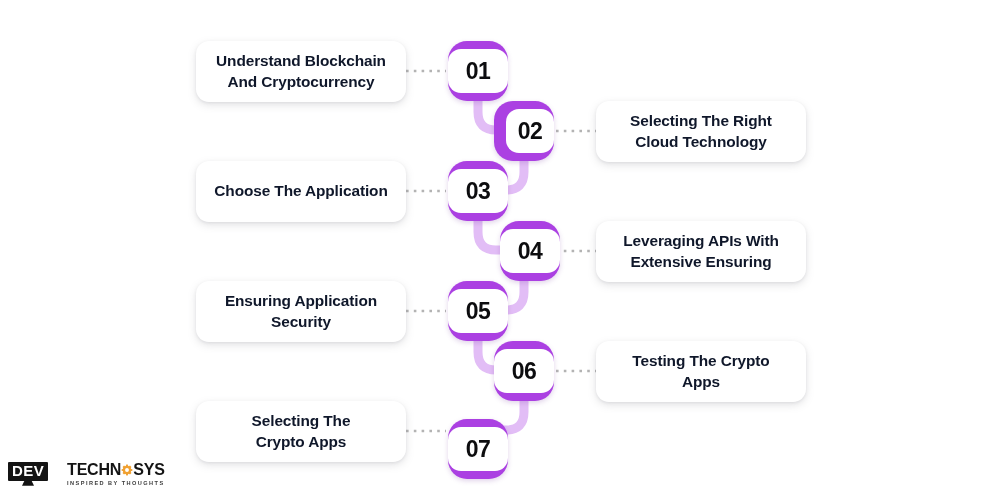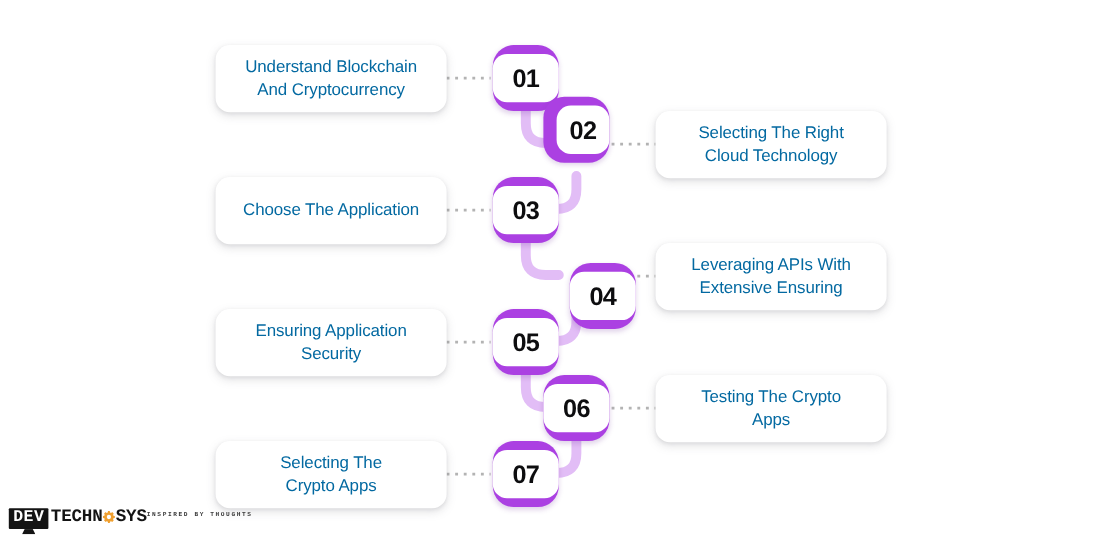--- a/index.html
+++ b/index.html
@@ -42,22 +42,22 @@
                 0 1px 3px rgba(120, 120, 130, 0.13);
     display: flex;
     align-items: center;
     justify-content: center;
     text-align: center;
     box-sizing: border-box;
     padding: 6px 16px;
   }
   .card-text {
     font-size: 15.4px;
-    font-weight: 400;
-    color: #0369a1;
+    font-weight: 700;
+    color: #0f172a;
     line-height: 1.36;
     letter-spacing: -0.1px;
     text-align: center;
   }
 
   
   .node {
     position: absolute;
     width: 60px;
     height: 60px;
@@ -87,21 +87,20 @@
   }
 
   
   #logo {
     position: absolute;
     left: 8px;
     top: 462px;
     height: 30px;
     display: flex;
     align-items: flex-start;
-    font-family: Liberation Mono, monospace;
   }
   .logo-dev {
     background: #141414;
     color: #ffffff;
     font-size: 15px;
     font-weight: 700;
     letter-spacing: 0.4px;
     padding: 1px 4px 2px 4px;
     line-height: 1.05;
     border-radius: 1px;
@@ -113,21 +112,23 @@
     left: 50%;
     transform: translateX(-50%);
     bottom: -5px;
     width: 12px;
     height: 5px;
     background: #141414;
     clip-path: polygon(0 100%, 20% 0, 80% 0, 100% 100%);
   }
   .logo-right {
     display: flex;
-    margin-left: 2px;
+    flex-direction: column;
+    margin-left: 19px;
+    align-items: center;
   }
   .logo-word {
     display: flex;
     align-items: center;
     font-size: 16px;
     font-weight: 700;
     color: #141414;
     letter-spacing: -0.2px;
     line-height: 1;
   }
@@ -218,51 +219,51 @@
       <span>Crypto Apps</span>
     </div>
   </div>
 
   <div class="node" style="left:448px; top:41px;">
     <div class="node-inner">
       <span class="node-label">01</span>
     </div>
   </div>
 
-  <div class="node" style="left:494px; top:88px;padding-left:12px;">
+  <div class="node" style="left:494px; top:101px;padding-left:12px;">
     <div class="node-inner">
       <span class="node-label">02</span>
     </div>
   </div>
 
   <div class="node" style="left:448px; top:161px;">
     <div class="node-inner">
       <span class="node-label">03</span>
     </div>
   </div>
 
-  <div class="node" style="left:518px; top:221px;margin-top:18px;">
+  <div class="node" style="left:500px; top:221px;">
     <div class="node-inner">
       <span class="node-label">04</span>
     </div>
   </div>
 
   <div class="node" style="left:448px; top:281px;">
     <div class="node-inner">
       <span class="node-label">05</span>
     </div>
   </div>
 
   <div class="node" style="left:494px; top:341px;">
     <div class="node-inner">
       <span class="node-label">06</span>
     </div>
   </div>
 
-  <div class="node" style="left:448px; top:401px;align-items:center;">
+  <div class="node" style="left:448px; top:419px;align-items:center;">
     <div class="node-inner">
       <span class="node-label">07</span>
     </div>
   </div>
 
   <div id="logo">
     <span class="logo-dev">DEV</span>
     <span class="logo-right">
       <span class="logo-word">
         <span>TECHN</span>

